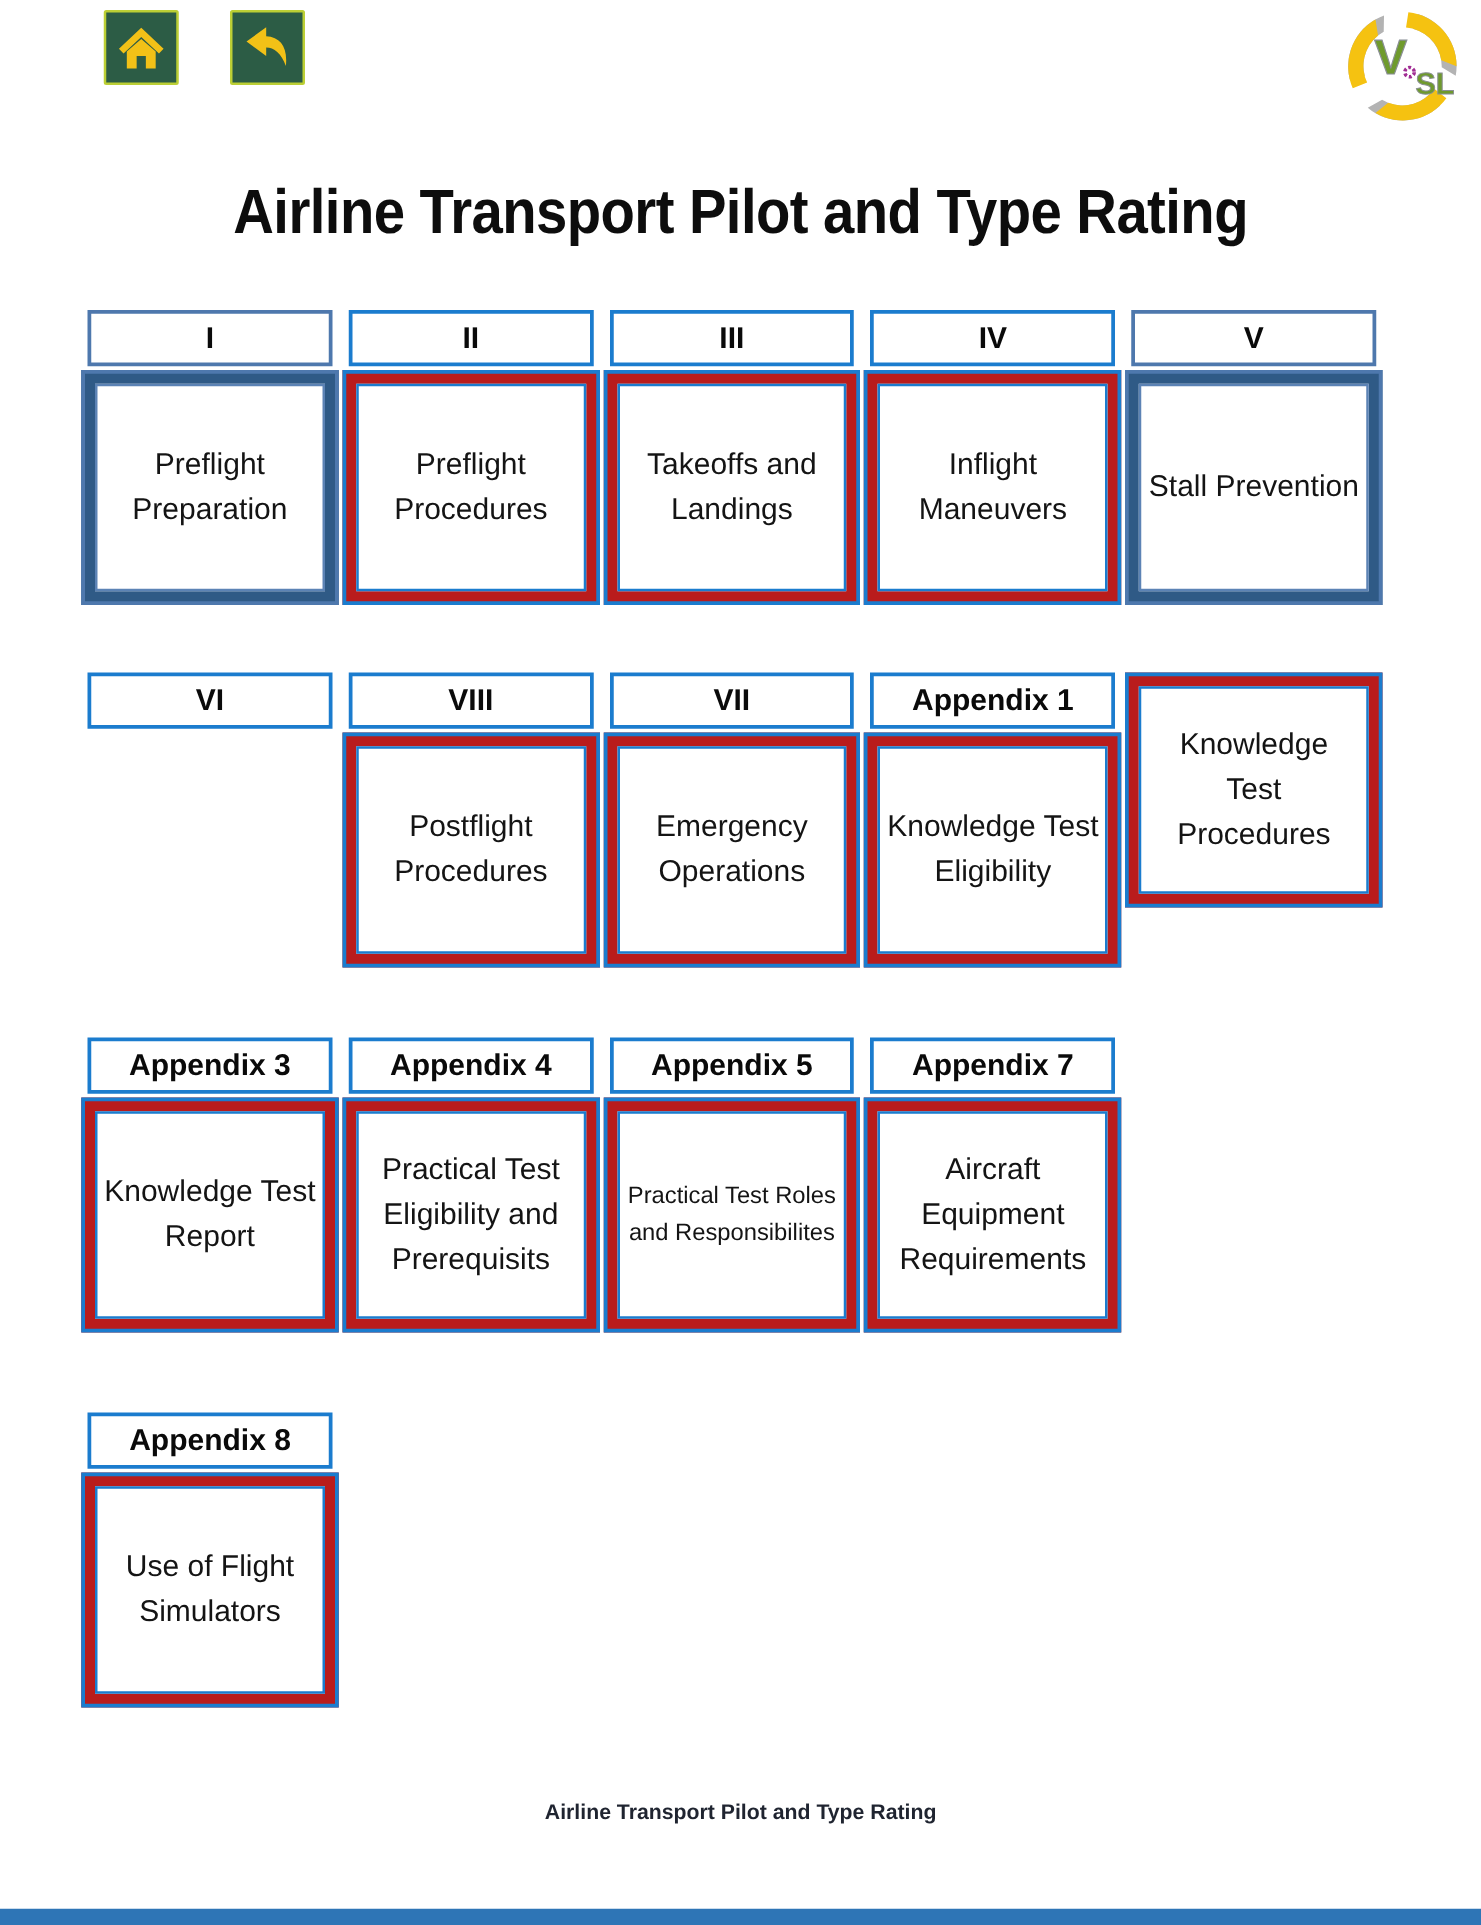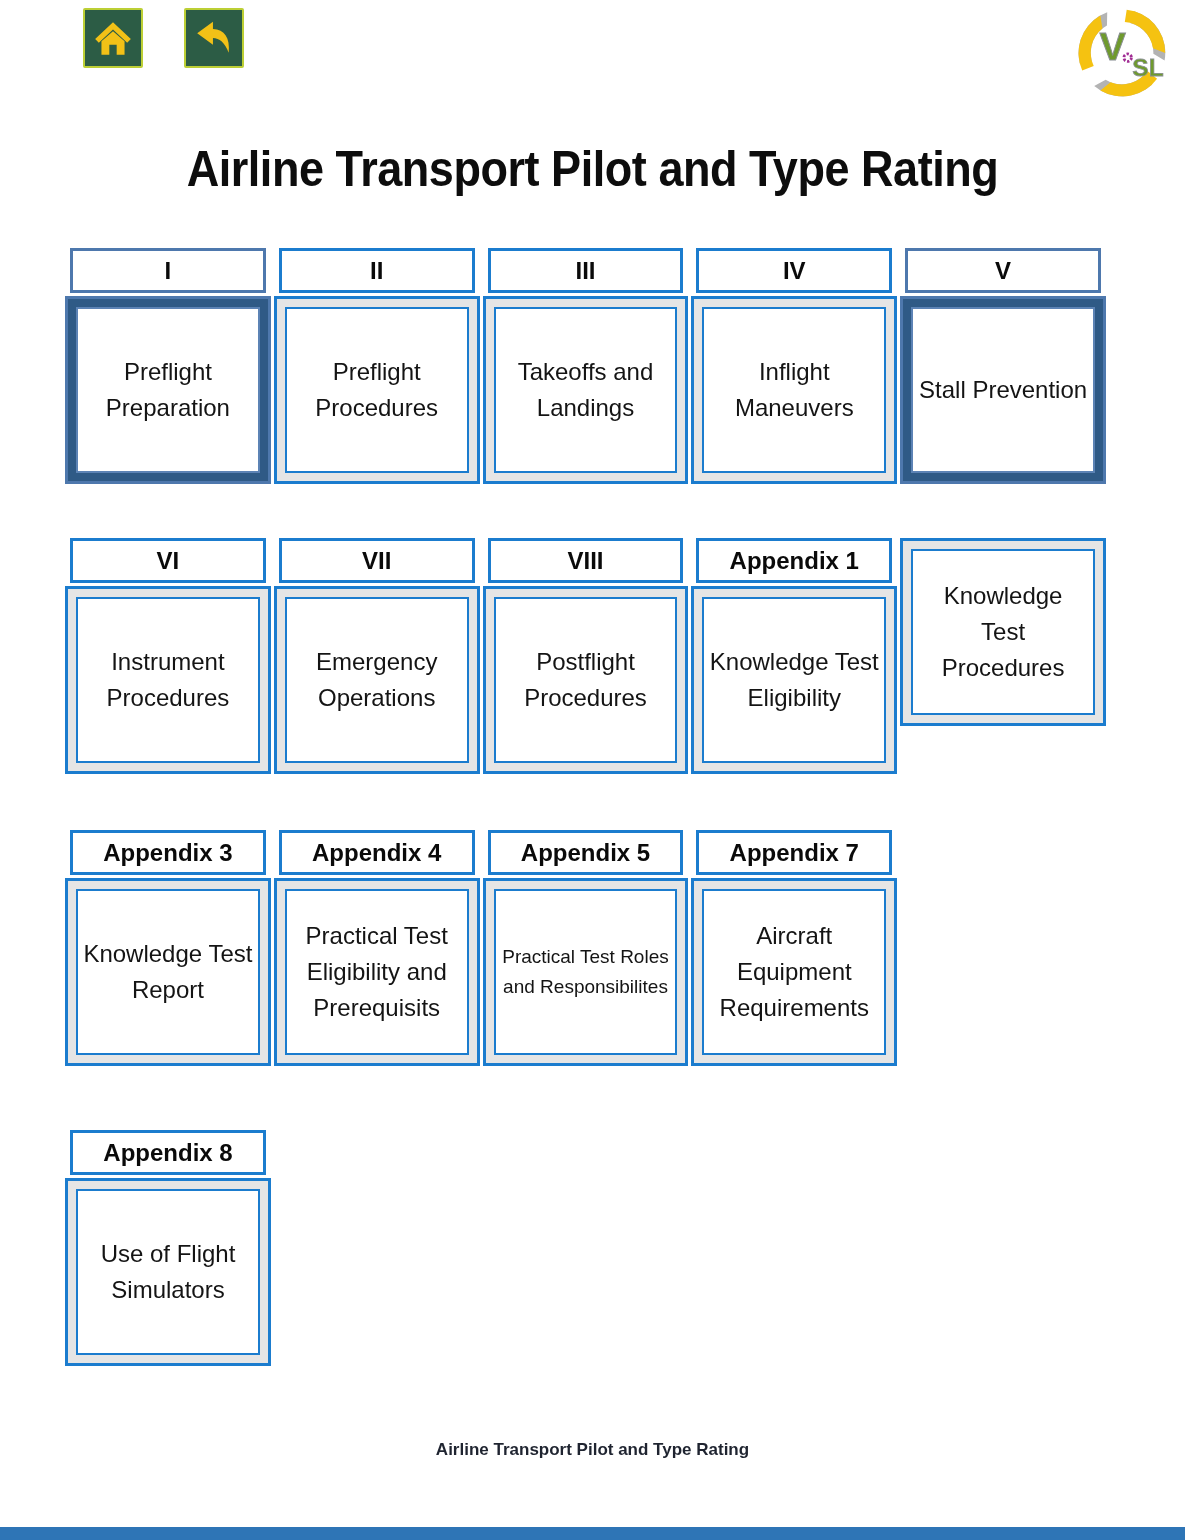--- a/index.html
+++ b/index.html
@@ -39,21 +39,21 @@
   .section.s3{top:830px;border-radius:24px;}
   .section.s4{top:1130px;grid-template-columns:206px;}
 
   .cell{display:block;}
   .hdr{
     height:45px;margin:0 5px 3px 5px;box-sizing:border-box;background:#fff;
     border:3px solid #1B7CCE;display:flex;align-items:center;justify-content:center;
     font-weight:bold;font-size:24px;color:#0a0a0a;cursor:pointer;
   }
   .body{
-    height:188px;box-sizing:border-box;background:#e5e5e5;border:3px solid #1B7CCE;
+    height:188px;box-sizing:border-box;background:#b91c1c;border:3px solid #1B7CCE;
     padding:8px;cursor:pointer;
   }
   .body-inner{
     height:100%;box-sizing:border-box;background:#ffffff;border:2px solid #1B7CCE;
     display:flex;align-items:center;justify-content:center;text-align:center;
     font-size:24px;line-height:1.5;color:#141414;padding:0 4px;
   }
   
   .muted .hdr{border-color:#4E78AD;}
   .muted .body{background:#2F5A86;border-color:#4E78AD;}
@@ -163,43 +163,38 @@
           </div>
         </div>
     </div>
   </div>
 
   <div class="section s2">
     <div class="cell">
       <div class="hdr">
           <span>VI</span>
         </div>
-      <div class="body">
-          <div class="body-inner">
-            <span>Instrument Procedures</span>
+    </div>
+    <div class="cell">
+      <div class="hdr">
+          <span>VIII</span>
+        </div>
+      <div class="body">
+          <div class="body-inner">
+            <span>Postflight Procedures</span>
           </div>
         </div>
     </div>
     <div class="cell">
       <div class="hdr">
           <span>VII</span>
         </div>
       <div class="body">
           <div class="body-inner">
             <span>Emergency Operations</span>
-          </div>
-        </div>
-    </div>
-    <div class="cell">
-      <div class="hdr">
-          <span>VIII</span>
-        </div>
-      <div class="body">
-          <div class="body-inner">
-            <span>Postflight Procedures</span>
           </div>
         </div>
     </div>
     <div class="cell">
       <div class="hdr">
           <span>Appendix 1</span>
         </div>
       <div class="body">
           <div class="body-inner">
             <span>Knowledge Test Eligibility</span>

